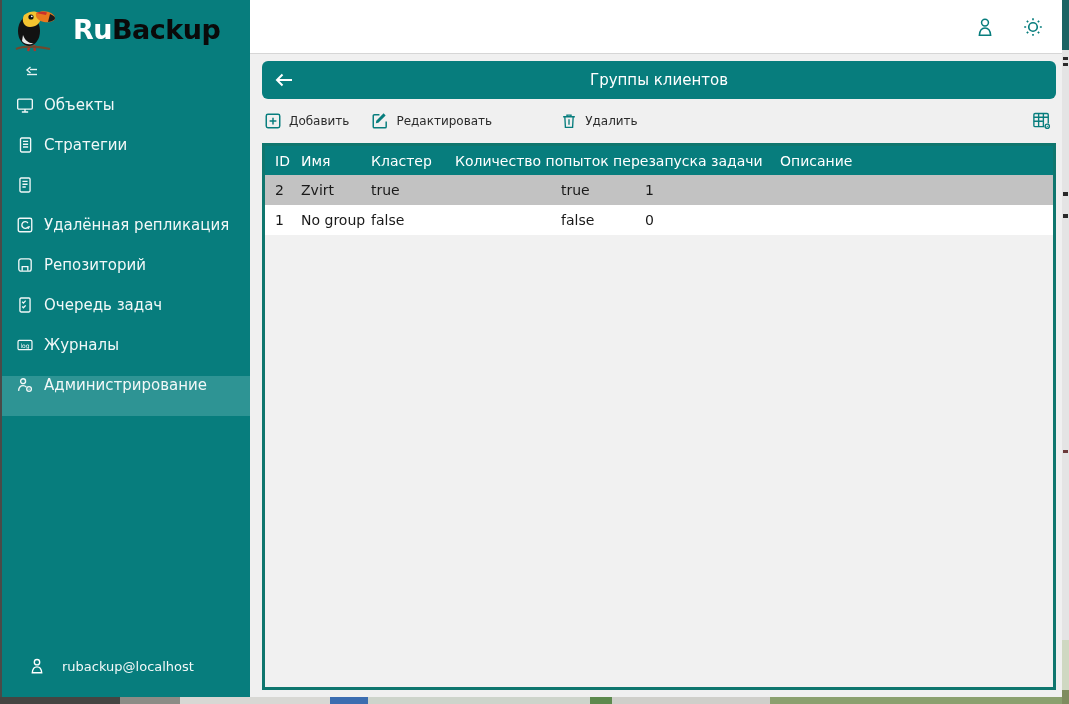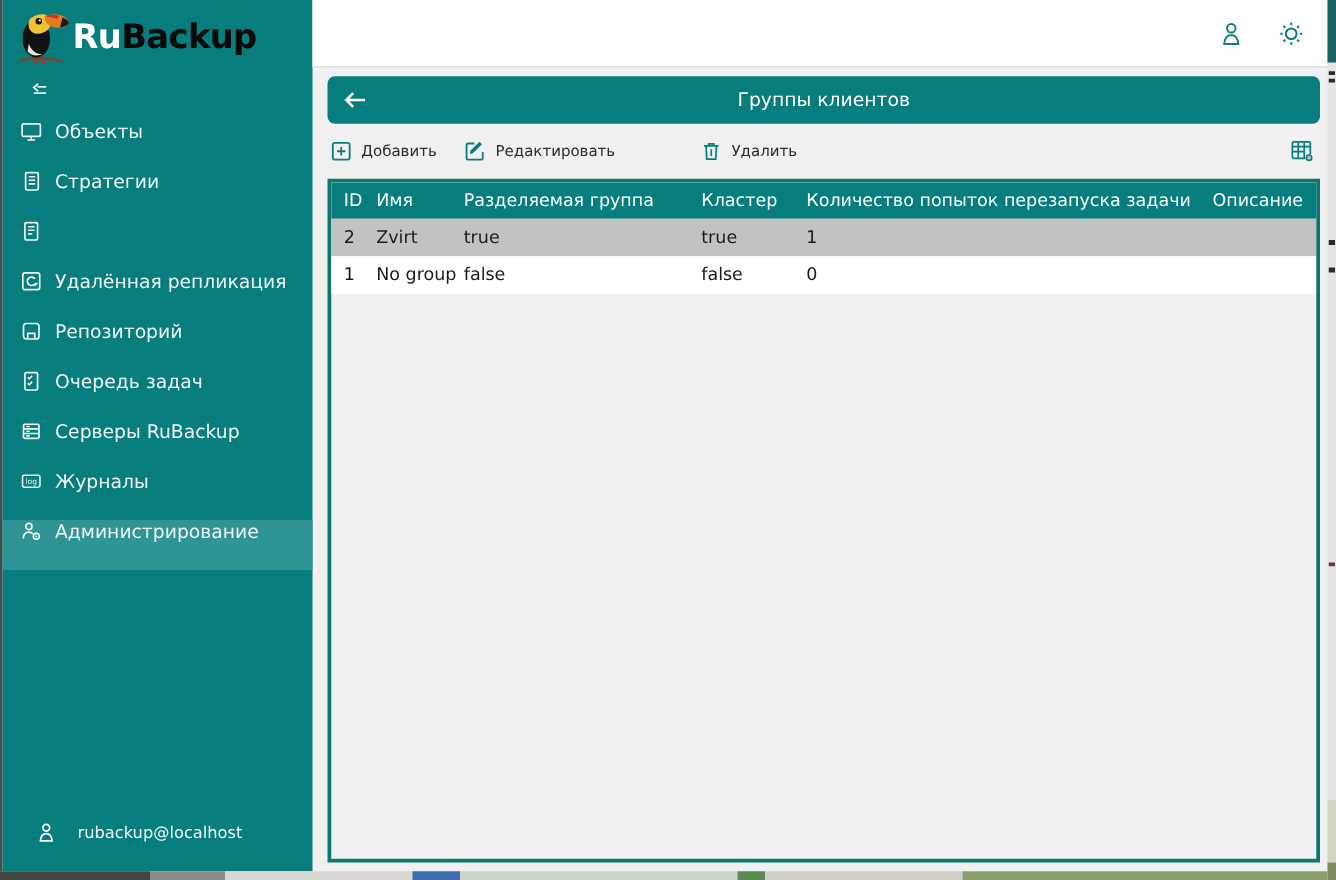--- a/index.html
+++ b/index.html
@@ -21,21 +21,21 @@
     position:absolute; top:0; left:0; width:1062px; height:697px;
     display:flex; border-left:2px solid #4a4a48; background:#f0f0f0;
   }
 
   
   .sidebar {
     width:248px; background:#077d7d; color:#f2f8f8;
     display:flex; flex-direction:column; flex-shrink:0;
   }
   .logo-row { display:flex; align-items:center; padding:4px 8px 2px 8px; height:56px; }
-  .logo-text { font-size:27px; font-weight:bold; letter-spacing:-0.5px; margin-left:2px; white-space:nowrap;text-align:right; }
+  .logo-text { font-size:27px; font-weight:bold; letter-spacing:-0.5px; margin-left:17px; white-space:nowrap;text-align:right; }
   .logo-ru { color:#ffffff; }
   .logo-backup { color:#0a0a0a; }
   .collapse-btn { padding:10px 0 6px 20px; cursor:pointer; }
   .nav { margin-top:10px; }
   .nav-item {
     display:flex; height:40px; padding-left:14px;
     font-size:15px; cursor:pointer; white-space:nowrap;
   }
   .nav-item .ic { width:18px; height:18px; margin-right:10px; flex-shrink:0; display:flex; align-items:center; }
   .nav-item.selected { background:#2e9494; }
@@ -171,29 +171,20 @@
         <span class="ic">
           <svg width="18" height="18" viewBox="0 0 16 16" fill="none" stroke="currentColor" stroke-width="1.2">
             <rect x="3.5" y="1.8" width="9" height="12.4" rx="1"></rect>
               <path d="M5.5 5.2l1.1 1.1 2-2.2M5.5 9.4l1.1 1.1 2-2.2"></path>
           </svg>
         </span>
         <span>Очередь задач</span>
       </div>
       <div class="nav-item">
         <span class="ic">
-          <svg width="18" height="18" viewBox="0 0 16 16" fill="none" stroke="currentColor" stroke-width="1.2">
-            <rect x="2.5" y="3" width="11" height="10" rx="1"></rect>
-              <path d="M2.5 6.3h11M2.5 9.6h11M4.5 4.6h2.4M4.5 8h2.4M4.5 11.3h2.4"></path>
-          </svg>
-        </span>
-        <span>Серверы RuBackup</span>
-      </div>
-      <div class="nav-item">
-        <span class="ic">
           <svg width="18" height="18" viewBox="0 0 16 16" fill="none" stroke="currentColor" stroke-width="1.1">
             <rect x="1.8" y="3.8" width="12.4" height="8.4" rx="1.2"></rect>
             <text x="8" y="10.3" font-size="5.4" text-anchor="middle" fill="currentColor" stroke="none" font-family="DejaVu Sans, sans-serif">log</text>
           </svg>
         </span>
         <span>Журналы</span>
       </div>
       <div class="nav-item selected">
         <span class="ic">
           <svg width="18" height="18" viewBox="0 0 16 16" fill="none" stroke="currentColor" stroke-width="1.2">
@@ -285,21 +276,20 @@
             <circle cx="12.2" cy="12.2" r="1.7"></circle>
             <circle cx="12.2" cy="12.2" r="0.5" fill="currentColor" stroke="none"></circle>
           </svg>
         </span>
       </div>
 
       <div class="table-panel">
         <div class="trow thead">
           <div class="c0">ID</div>
           <div class="c1">Имя</div>
-          <div class="c2">Разделяемая группа</div>
           <div class="c3">Кластер</div>
           <div class="c4">Количество попыток перезапуска задачи</div>
           <div class="c5">Описание</div>
         </div>
         <div class="trow tr-data selected">
           <div class="c0">2</div>
           <div class="c1">Zvirt</div>
           <div class="c2">true</div>
           <div class="c3">true</div>
           <div class="c4">1</div>

